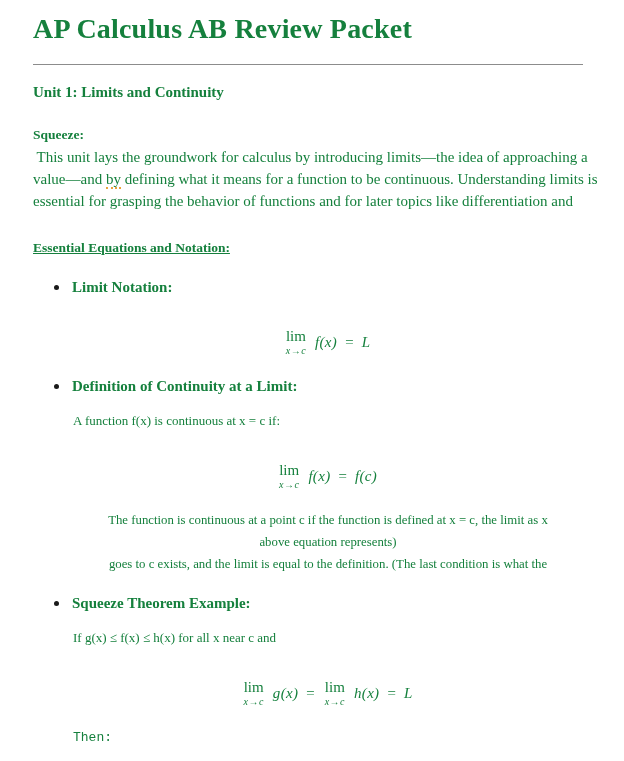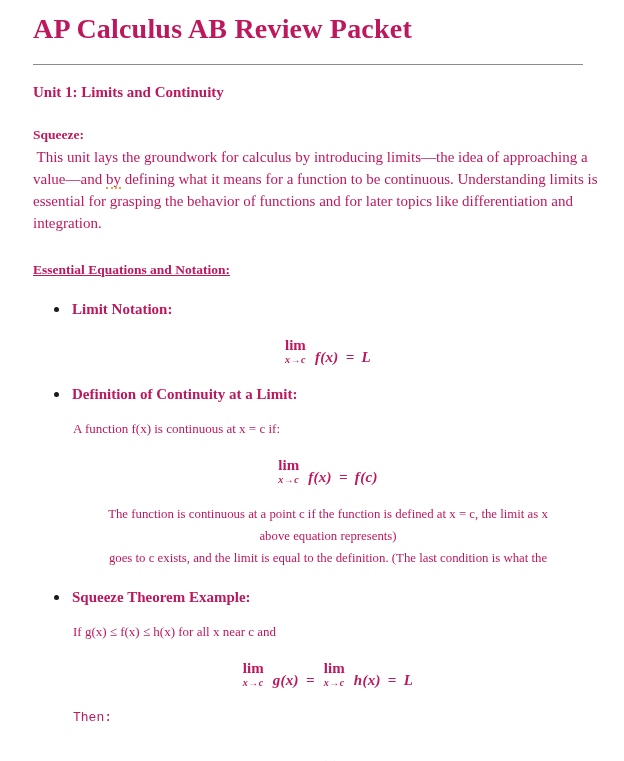--- a/index.html
+++ b/index.html
@@ -1,21 +1,21 @@
 <!DOCTYPE html>
 <html><head>
 <meta charset="utf-8">
 <style>
   html, body { margin: 0; padding: 0; background: #ffffff; }
   .page {
     width: 624px; height: 761px;
     box-sizing: border-box;
     padding: 13px 41px 0 33px;
     background: #ffffff;
-    color: #be185d;
+    color: #15803d;
     font-family: "Liberation Serif", "DejaVu Serif", serif;
     overflow: hidden;
   }
   .doc-title {
     font-size: 28px; font-weight: 700; margin: 0;
     line-height: 32px; letter-spacing: 0.2px;
   }
   .divider {
     border: none; border-top: 1px solid #8c8c8c;
     margin: 19px 0 0 0;
@@ -41,22 +41,22 @@
     width: 5px; height: 5px; border-radius: 50%;
     background: #1a1a1a; margin-right: 13px; flex: none;
   }
   .bullet-label { font-weight: 700; font-size: 15px; line-height: 22px; }
   .sub-text {
     font-size: 13px; line-height: 22px;
     margin: 13px 0 0 40px; white-space: pre;
   }
   .then-label { margin-top: 18px; font-family: Liberation Mono, monospace; }
   .equation {
-    display: flex; justify-content: center; align-items: flex-end;
-    margin: 14px 0 6px 40px; font-size: 15px; height: 32px; font-weight: bold;
+    display: flex; justify-content: center; align-items: center;
+    margin: 28px 0 6px 40px; font-size: 15px; height: 32px;
   }
   .limop { display: inline-flex; flex-direction: column; align-items: center; }
   .limop .op { line-height: 17px; font-style: normal; }
   .limop .sub {
     font-size: 10px; font-style: italic; line-height: 12px;
     letter-spacing: 0.5px; margin-top: 0px;
   }
   .mbody {
     font-style: italic; line-height: 17px; margin-left: 9px;
     word-spacing: 3px; letter-spacing: 0.3px;
@@ -76,21 +76,20 @@
   <h1 class="doc-title">AP Calculus AB Review Packet</h1>
 
   <hr class="divider">
 
   <h2 class="section-heading">Unit 1: Limits and Continuity</h2>
 
   <div class="bold-label">Squeeze:</div>
   <div class="pline"> This unit lays the groundwork for calculus by introducing limits—the idea of approaching a</div>
   <div class="pline"><span>value—and </span><span class="grammar-flag">by</span><span> defining what it means for a function to be continuous. Understanding limits is</span></div>
   <div class="pline">essential for grasping the behavior of functions and for later topics like differentiation and</div>
-  <div class="pline">integration.</div>
 
   <div class="bold-label essentials">Essential Equations and Notation:</div>
 
   <div class="bullet-row">
     <span class="bullet-dot"></span>
     <span class="bullet-label">Limit Notation:</span>
   </div>
 
   <div class="equation">
     <span class="limop">

